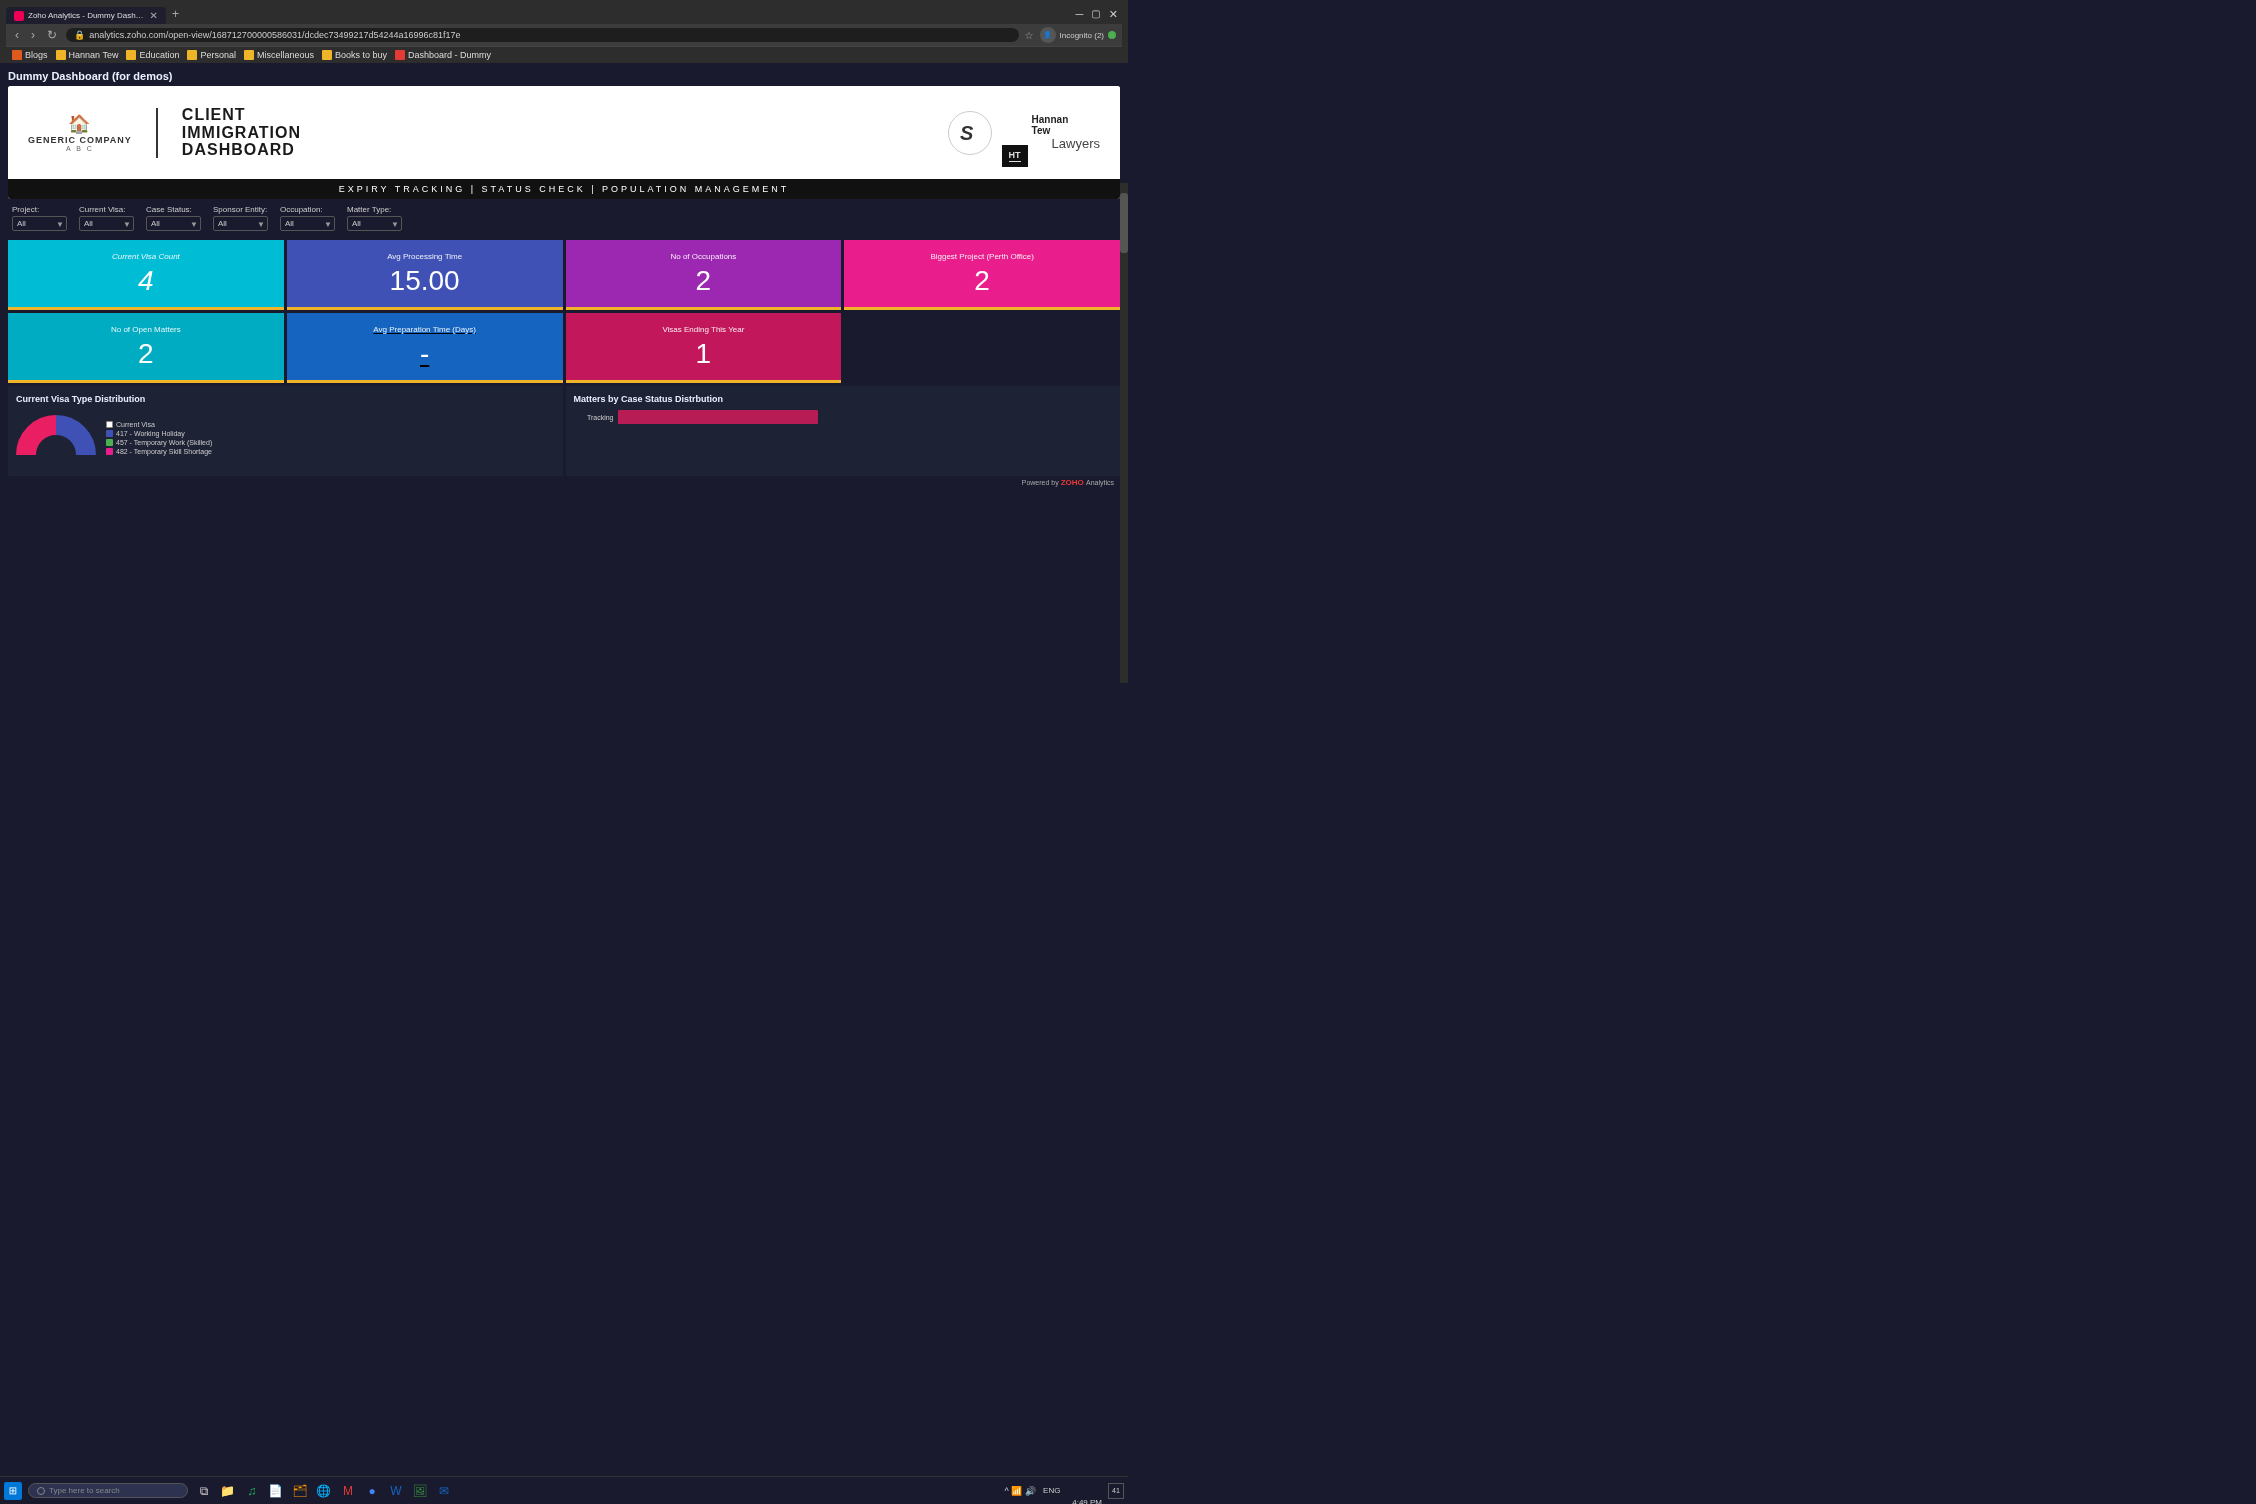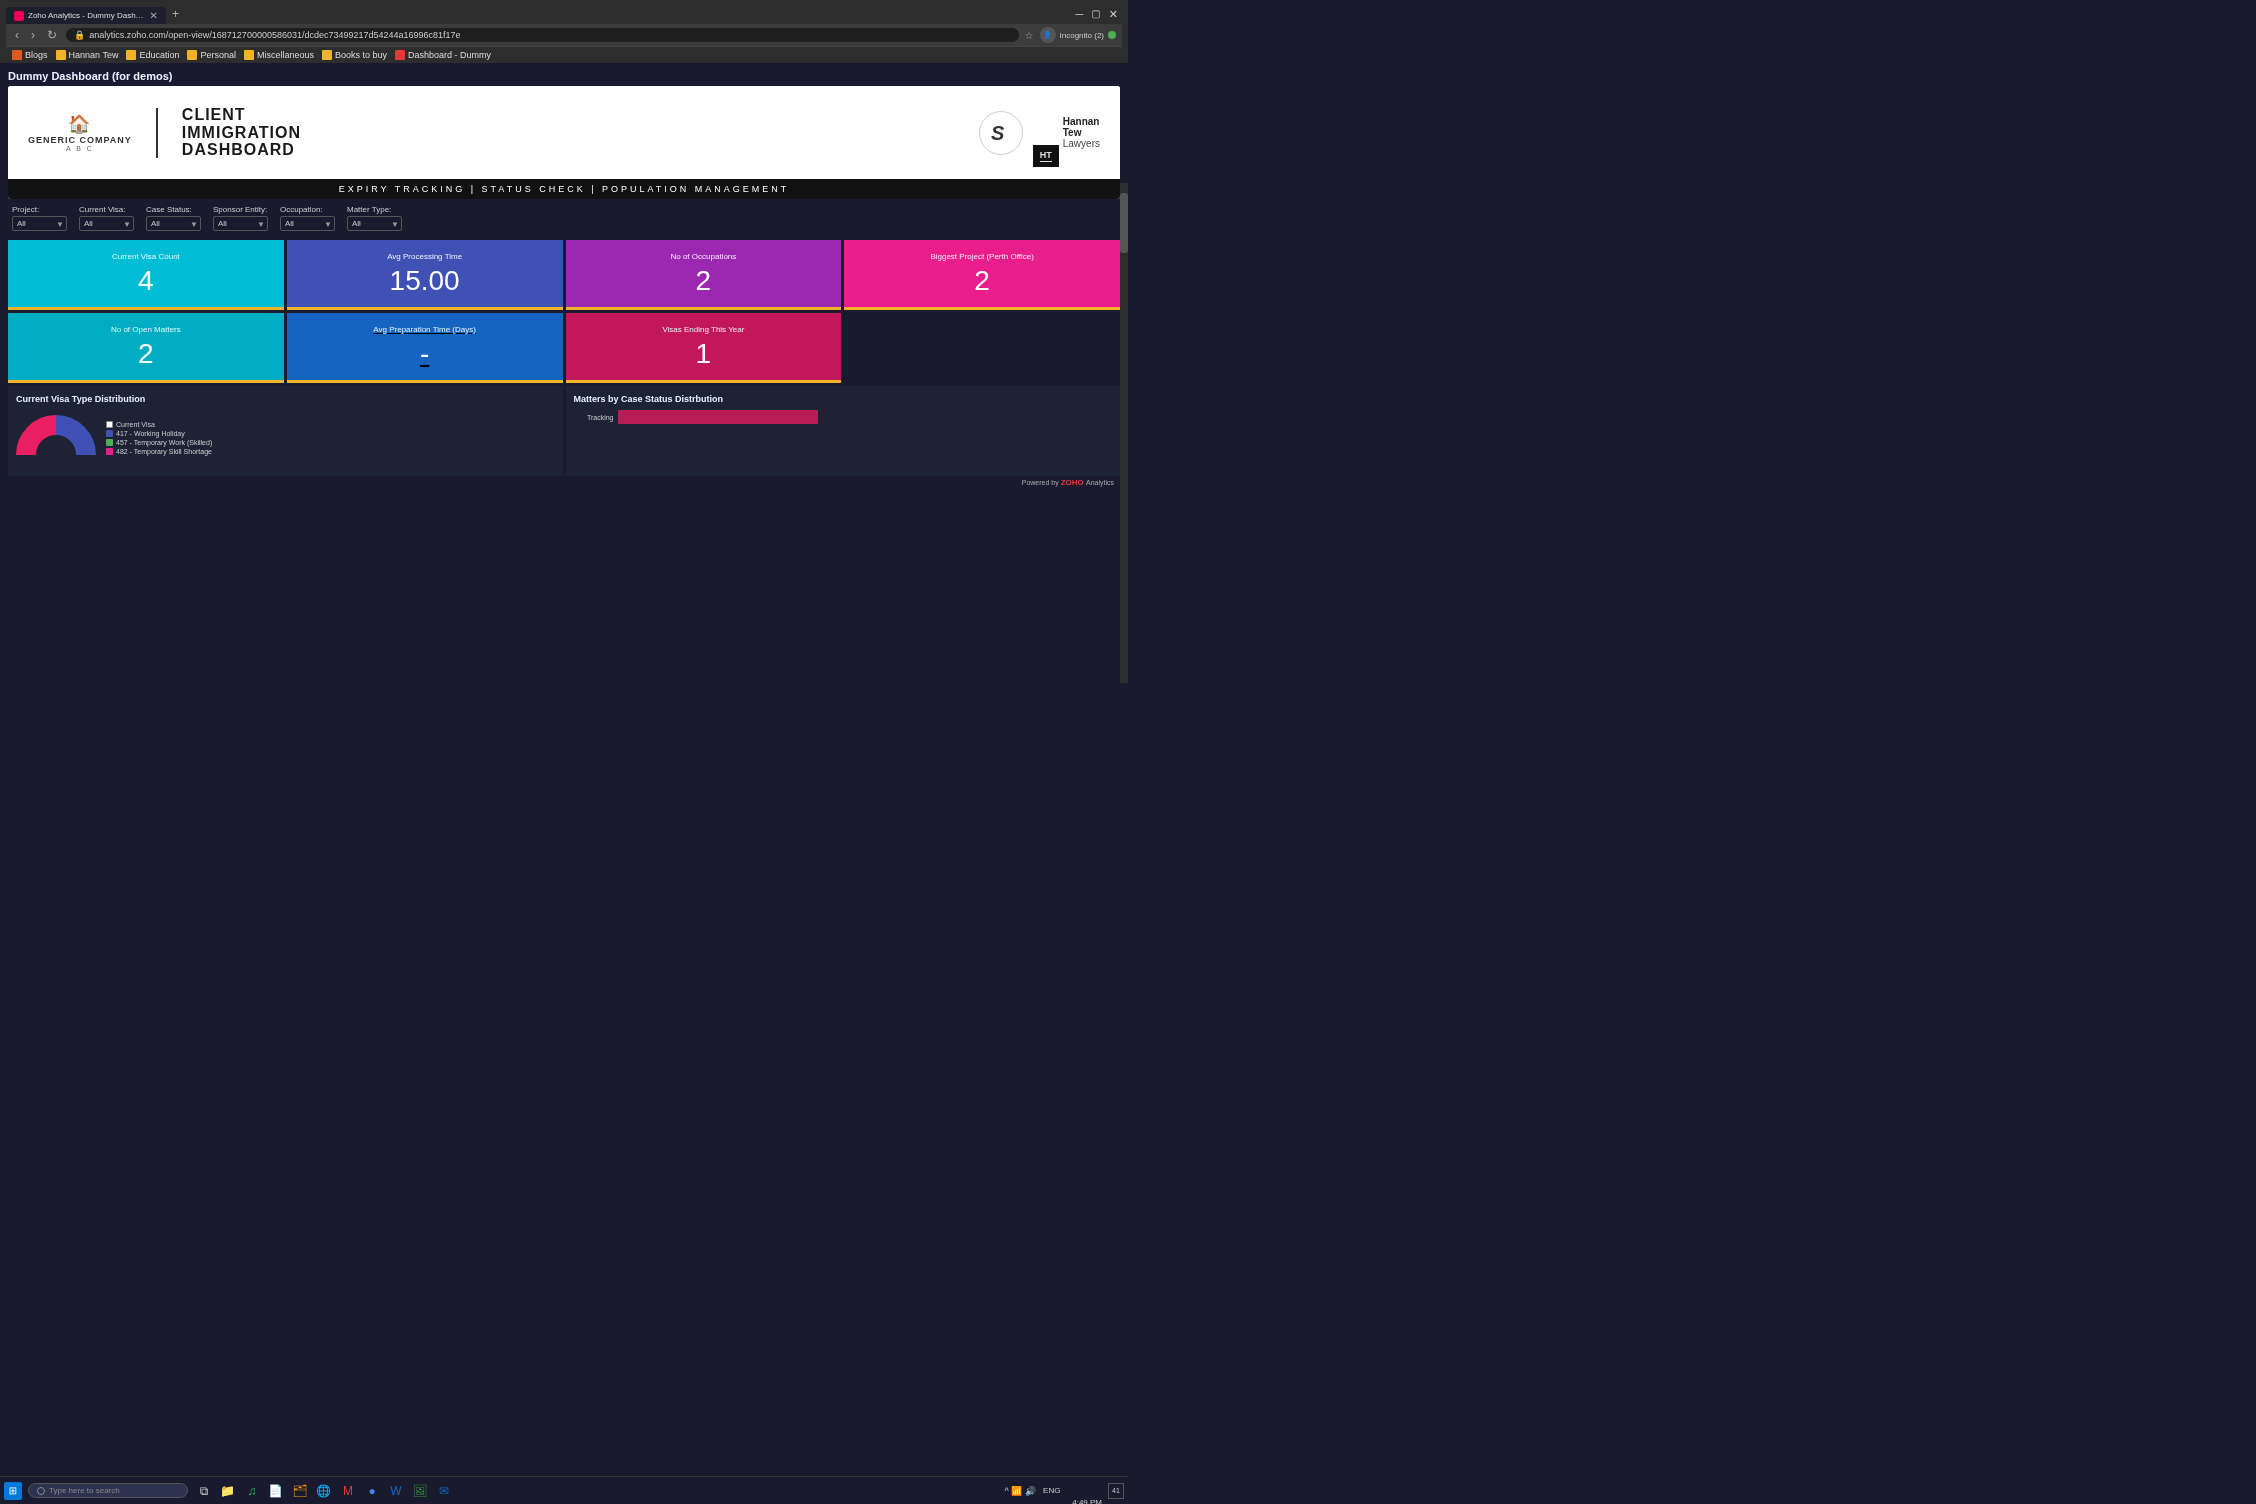--- a/index.html
+++ b/index.html
@@ -52,21 +52,21 @@
     .filter-label { color: #ccc; font-size: 8px; }
     .filter-select { background: #1a1a2e; color: #ccc; border: 1px solid #555; border-radius: 2px; padding: 2px 14px 2px 4px; font-size: 8px; appearance: none; -webkit-appearance: none; cursor: pointer; min-width: 55px; }
     .select-wrapper { position: relative; }
     .select-arrow { position: absolute; right: 3px; top: 50%; transform: translateY(-50%); color: #999; font-size: 8px; pointer-events: none; }
 
     
     .metrics-grid { display: grid; grid-template-columns: repeat(4, 1fr); gap: 3px; margin: 3px 0; }
     .metric-card { padding: 12px 10px; display: flex; flex-direction: column; align-items: center; justify-content: center; min-height: 70px; }
     .metric-label { color: rgba(255,255,255,0.9); font-size: 8px; text-align: center; margin-bottom: 6px; }
     .metric-value { color: #fff; font-size: 28px; font-weight: 300; line-height: 1; }
-    .bg-teal { background: #00bcd4; border-bottom: 3px solid #f0b429; }
+    .bg-teal { background: #00bcd4; border-bottom: 3px solid #f0b429; font-style: italic; }
     .bg-blue { background: #3f51b5; border-bottom: 3px solid #f0b429; }
     .bg-purple { background: #9c27b0; border-bottom: 3px solid #f0b429; }
     .bg-red { background: #e91e8c; border-bottom: 3px solid #f0b429; }
     .bg-teal2 { background: #00acc1; border-bottom: 3px solid #f0b429; }
     .bg-blue2 { background: #1565c0; border-bottom: 3px solid #f0b429; text-decoration: underline; }
     .bg-purple2 { background: #7b1fa2; border-bottom: 3px solid #f0b429; }
     .bg-crimson { background: #c2185b; border-bottom: 3px solid #f0b429; }
 
     
     .charts-row { display: grid; grid-template-columns: 1fr 1fr; gap: 3px; margin-top: 3px; background: #1a1a2e; }
@@ -206,21 +206,21 @@
             </svg>
           </div>
 
           <div style="display:flex;align-items:center;gap:4px;">
             <div style="background:#111;color:#fff;padding:5px 7px;display:flex;flex-direction:column;align-items:center;margin-top:47px;">
               <div style="font-size:9px;font-weight:bold;color:#ddd;border-bottom:1px solid #ddd;width:100%;text-align:center;padding-bottom:1px;">HT</div>
             </div>
             <div style="display:flex;flex-direction:column;">
               <span style="font-size:10px;font-weight:bold;color:#222;">Hannan</span>
               <span style="font-size:10px;font-weight:bold;color:#222;">Tew</span>
-              <span style="font-size:10px;color:#444;">Lawyers</span>
+              <span style="font-size:13px;color:#444;margin-left:20px;">Lawyers</span>
             </div>
           </div>
         </div>
       </div>
 
       <div class="black-bar">
         <span>EXPIRY TRACKING  |  STATUS CHECK  |  POPULATION MANAGEMENT</span>
       </div>
     </div>
 

